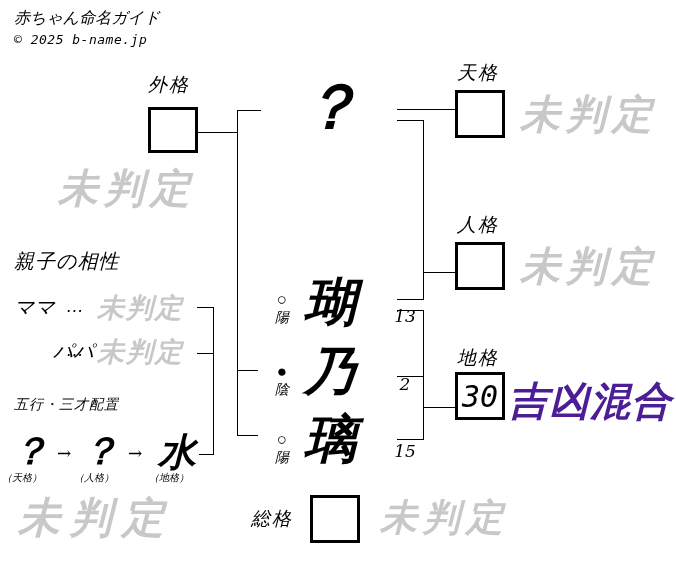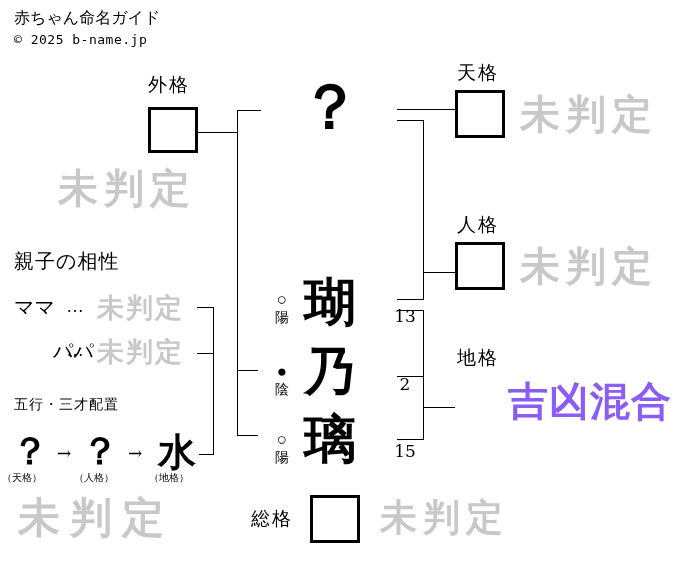--- a/index.html
+++ b/index.html
@@ -1,35 +1,35 @@
 <!DOCTYPE html>
 <html><head>
 <meta charset="utf-8">
 <style>
   html,body{margin:0;padding:0;background:#fff;}
   #stage{
     position:relative;width:676px;height:562px;background:#ffffff;overflow:hidden;
-    font-family:"Liberation Sans","DejaVu Sans",sans-serif;color:#000;
+    font-family:"Liberation Sans","DejaVu Sans",sans-serif;color:#000;font-style:italic;
   }
   .abs{position:absolute;white-space:nowrap;}
   
   .hline{position:absolute;height:1px;background:#000;}
   .vline{position:absolute;width:1px;background:#000;}
   
   .kaku-box{position:absolute;width:50px;height:48px;border:3px solid #000;
     box-sizing:border-box;background:#fff;display:flex;align-items:center;justify-content:center;}
   .kaku-label{font-size:19px;letter-spacing:2px;}
   .kaku-value{font-family:"DejaVu Sans Mono","Liberation Mono",monospace;font-size:30px;}
   
   .wm{font-family:"DejaVu Serif","Liberation Serif",serif;font-weight:bold;
       color:#c8c8c8;font-size:40px;letter-spacing:6px;line-height:1;}
   .wm-small{font-family:"DejaVu Serif","Liberation Serif",serif;font-weight:bold;
       color:#c8c8c8;font-size:27px;letter-spacing:2px;line-height:1;}
   .result-green{font-family:"DejaVu Serif","Liberation Serif",serif;font-weight:bold;
-      color:#8b5cf6;font-size:40px;letter-spacing:1px;line-height:1;}
+      color:#4c1d95;font-size:40px;letter-spacing:1px;line-height:1;}
   
   .surname-q{font-family:"DejaVu Serif","Liberation Serif",serif;font-weight:bold;
       font-size:62px;line-height:1;width:56px;text-align:center;}
   .name-kanji{font-family:"DejaVu Serif","Liberation Serif",serif;font-weight:bold;
       font-size:52px;line-height:52px;width:56px;text-align:center;}
   .stroke-num{font-family:"DejaVu Serif","Liberation Serif",serif;
       font-size:17px;width:24px;text-align:center;margin-left:31px;}
   .marker{font-size:17px;line-height:15px;width:20px;text-align:center;}
   .polarity{font-size:14px;width:20px;text-align:center;}
   
@@ -91,20 +91,23 @@
   </div>
   <div class="abs wm" style="left:520px;top:94px;">未判定</div>
 
   <div class="abs kaku-label" style="left:457px;top:212px;">人格</div>
   <div class="kaku-box" style="left:455px;top:242px;">
     <span class="kaku-value"></span>
   </div>
   <div class="abs wm" style="left:520px;top:246px;">未判定</div>
 
   <div class="abs kaku-label" style="left:457px;top:345px;">地格</div>
+  <div class="kaku-box" style="left:455px;top:372px;">
+    <span class="kaku-value">30</span>
+  </div>
   <div class="abs result-green" style="left:508px;top:381px;">吉凶混合</div>
 
   <div class="abs kaku-label" style="left:251px;top:506px;">総格</div>
   <div class="kaku-box" style="left:310px;top:495px;">
     <span class="kaku-value"></span>
   </div>
   <div class="abs wm" style="left:380px;top:499px;font-size:37px;">未判定</div>
 
   <div class="abs wm" style="left:18px;top:497px;font-size:42px;letter-spacing:10px;">未判定</div>
 

